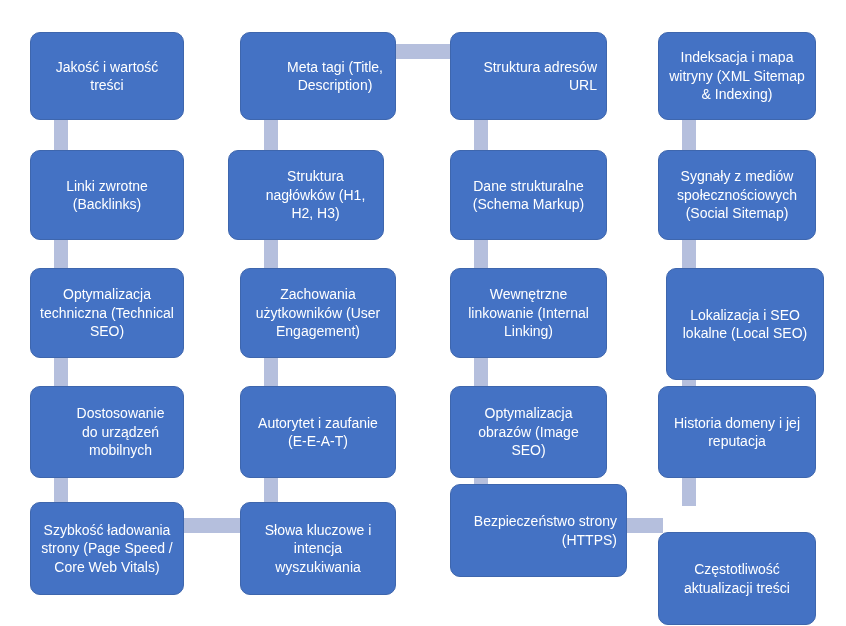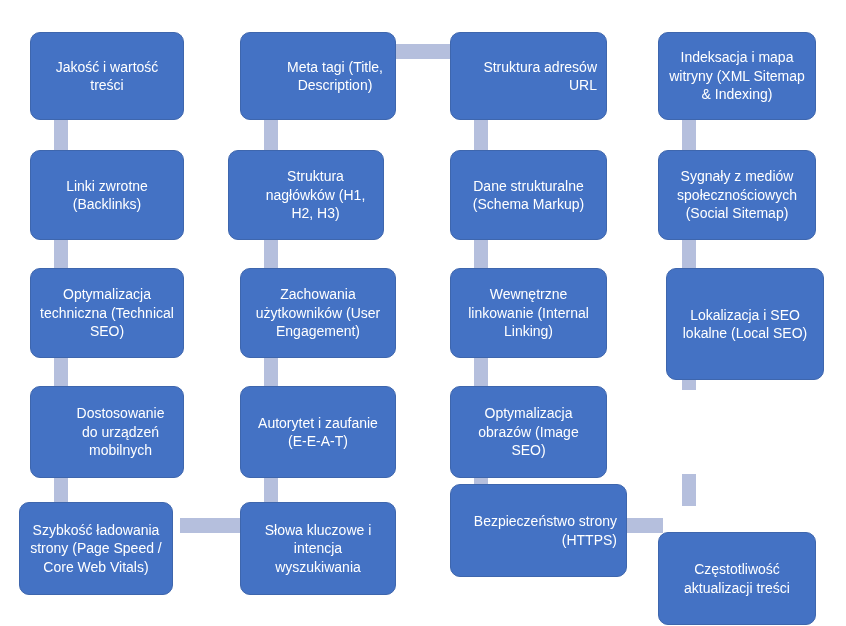--- a/index.html
+++ b/index.html
@@ -71,21 +71,21 @@
     </div>
   <div class="flow-box" style="left:30px;top:150px;width:154px;height:90px;">
       <span>Linki zwrotne (Backlinks)</span>
     </div>
   <div class="flow-box" style="left:30px;top:268px;width:154px;height:90px;">
       <span>Optymalizacja techniczna (Technical SEO)</span>
     </div>
   <div class="flow-box" style="left:30px;top:386px;width:154px;height:92px;padding-left:36px;">
       <span>Dostosowanie do urządzeń mobilnych</span>
     </div>
-  <div class="flow-box" style="left:19px;top:502px;width:154px;height:93px;">
+  <div class="flow-box" style="left:30px;top:502px;width:154px;height:93px;">
       <span>Szybkość ładowania strony (Page Speed / Core Web Vitals)</span>
     </div>
 
   <div class="flow-box" style="left:240px;top:32px;width:156px;height:88px;padding-left:43px;">
       <span>Meta tagi (Title, Description)</span>
     </div>
   <div class="flow-box" style="left:228px;top:150px;width:156px;height:90px;padding-left:28px;">
       <span>Struktura nagłówków (H1, H2, H3)</span>
     </div>
   <div class="flow-box" style="left:240px;top:268px;width:156px;height:90px;">
@@ -116,17 +116,20 @@
 
   <div class="flow-box" style="left:658px;top:32px;width:158px;height:88px;">
       <span>Indeksacja i mapa witryny (XML Sitemap &amp; Indexing)</span>
     </div>
   <div class="flow-box" style="left:658px;top:150px;width:158px;height:90px;">
       <span>Sygnały z mediów społecznościowych (Social Sitemap)</span>
     </div>
   <div class="flow-box" style="left:658px;top:268px;width:158px;height:112px;margin-left:8px;">
       <span>Lokalizacja i SEO lokalne (Local SEO)</span>
     </div>
+  <div class="flow-box" style="left:658px;top:386px;width:158px;height:92px;">
+      <span>Historia domeny i jej reputacja</span>
+    </div>
   <div class="flow-box" style="left:658px;top:532px;width:158px;height:93px;">
       <span>Częstotliwość aktualizacji treści</span>
     </div>
 
 </div>
 
 </body></html>

